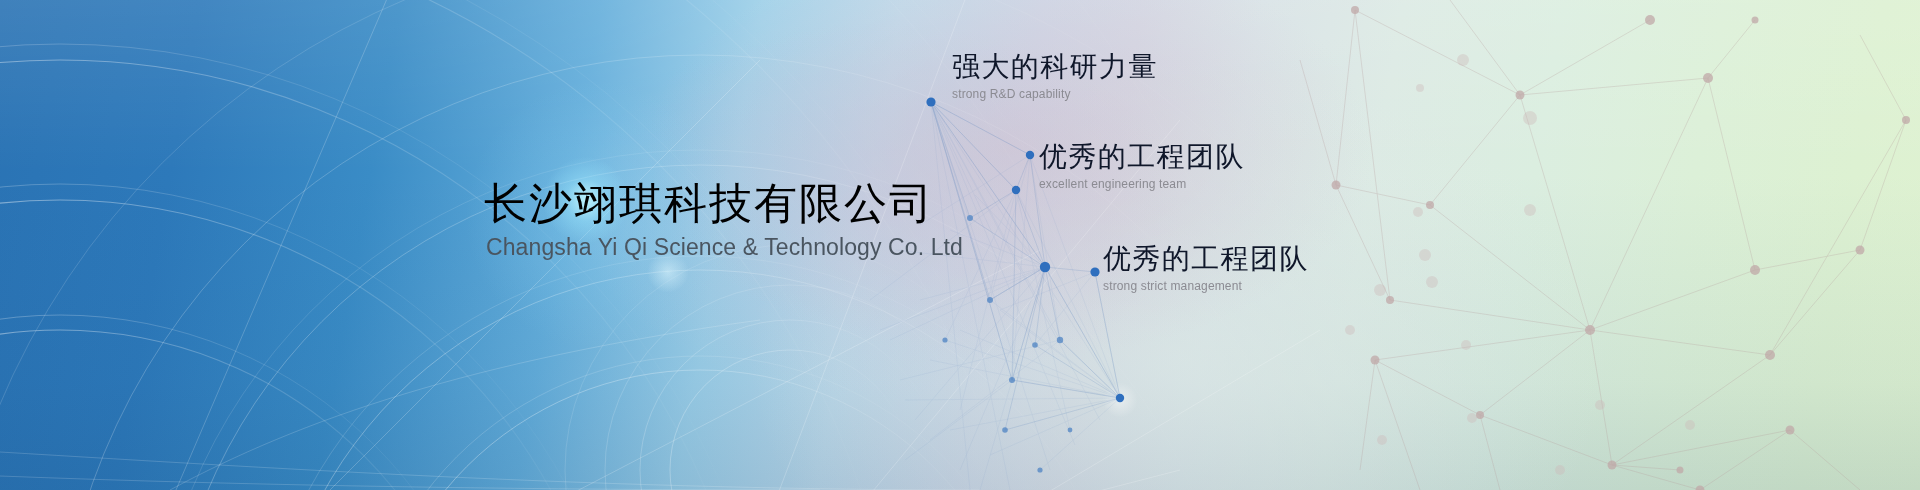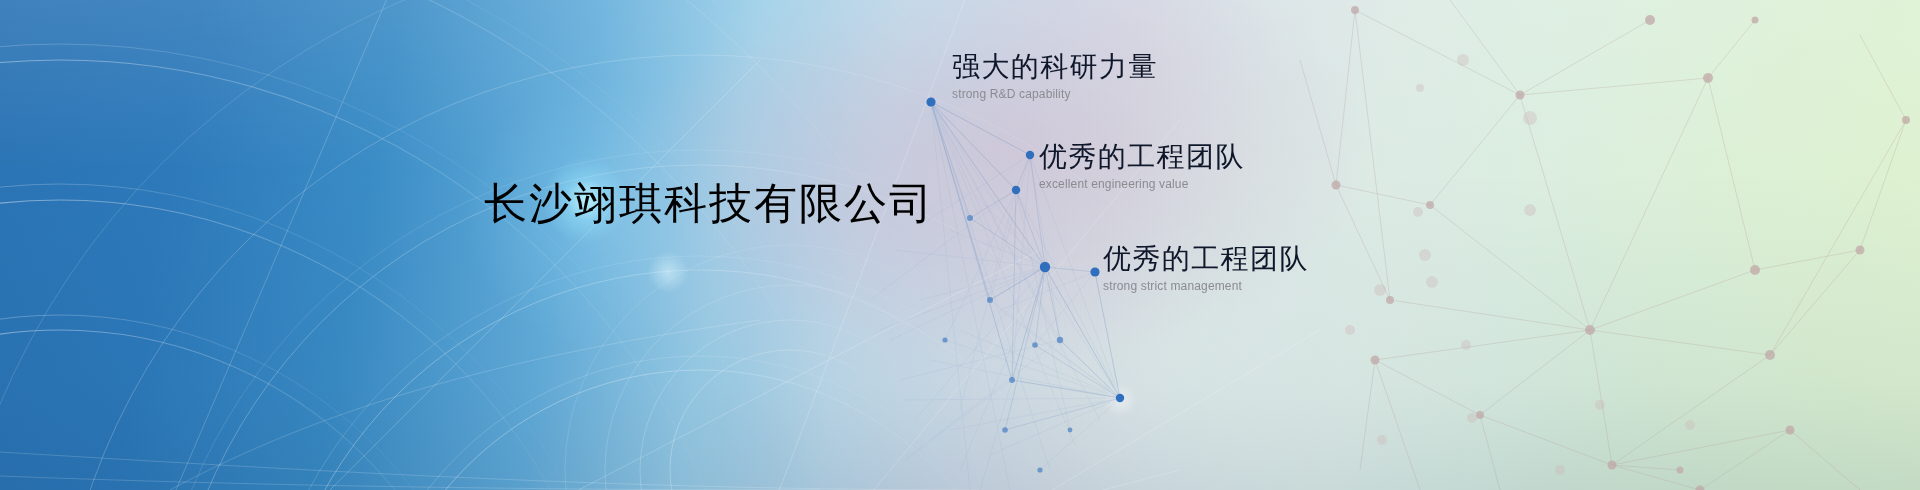--- a/index.html
+++ b/index.html
@@ -319,28 +319,29 @@
       <circle cx="1030" cy="155" r="4.2"></circle>
       <circle cx="1016" cy="190" r="4.2"></circle>
       <circle cx="1045" cy="267" r="5.2"></circle>
       <circle cx="1095" cy="272" r="4.6"></circle>
       <circle cx="1120" cy="398" r="4.2"></circle>
     </g>
   </svg>
 
   <div id="title-block">
     <div id="title-cn">长沙翊琪科技有限公司</div>
+    <div id="title-en">Changsha Yi Qi Science &amp; Technology Co. Ltd</div>
   </div>
 
   <div class="feature" id="feature-0" style="left: 952px; top: 48px;">
     <div class="cn">强大的科研力量</div>
     <div class="en">strong R&amp;D capability</div>
   </div>
   <div class="feature" id="feature-1" style="left: 1039px; top: 138px;">
     <div class="cn">优秀的工程团队</div>
-    <div class="en">excellent engineering value</div>
+    <div class="en">excellent engineering team</div>
   </div>
   <div class="feature" id="feature-2" style="left: 1103px; top: 240px;">
     <div class="cn">优秀的工程团队</div>
     <div class="en">strong strict management</div>
   </div>
 
 </div>
 
 </body></html>

